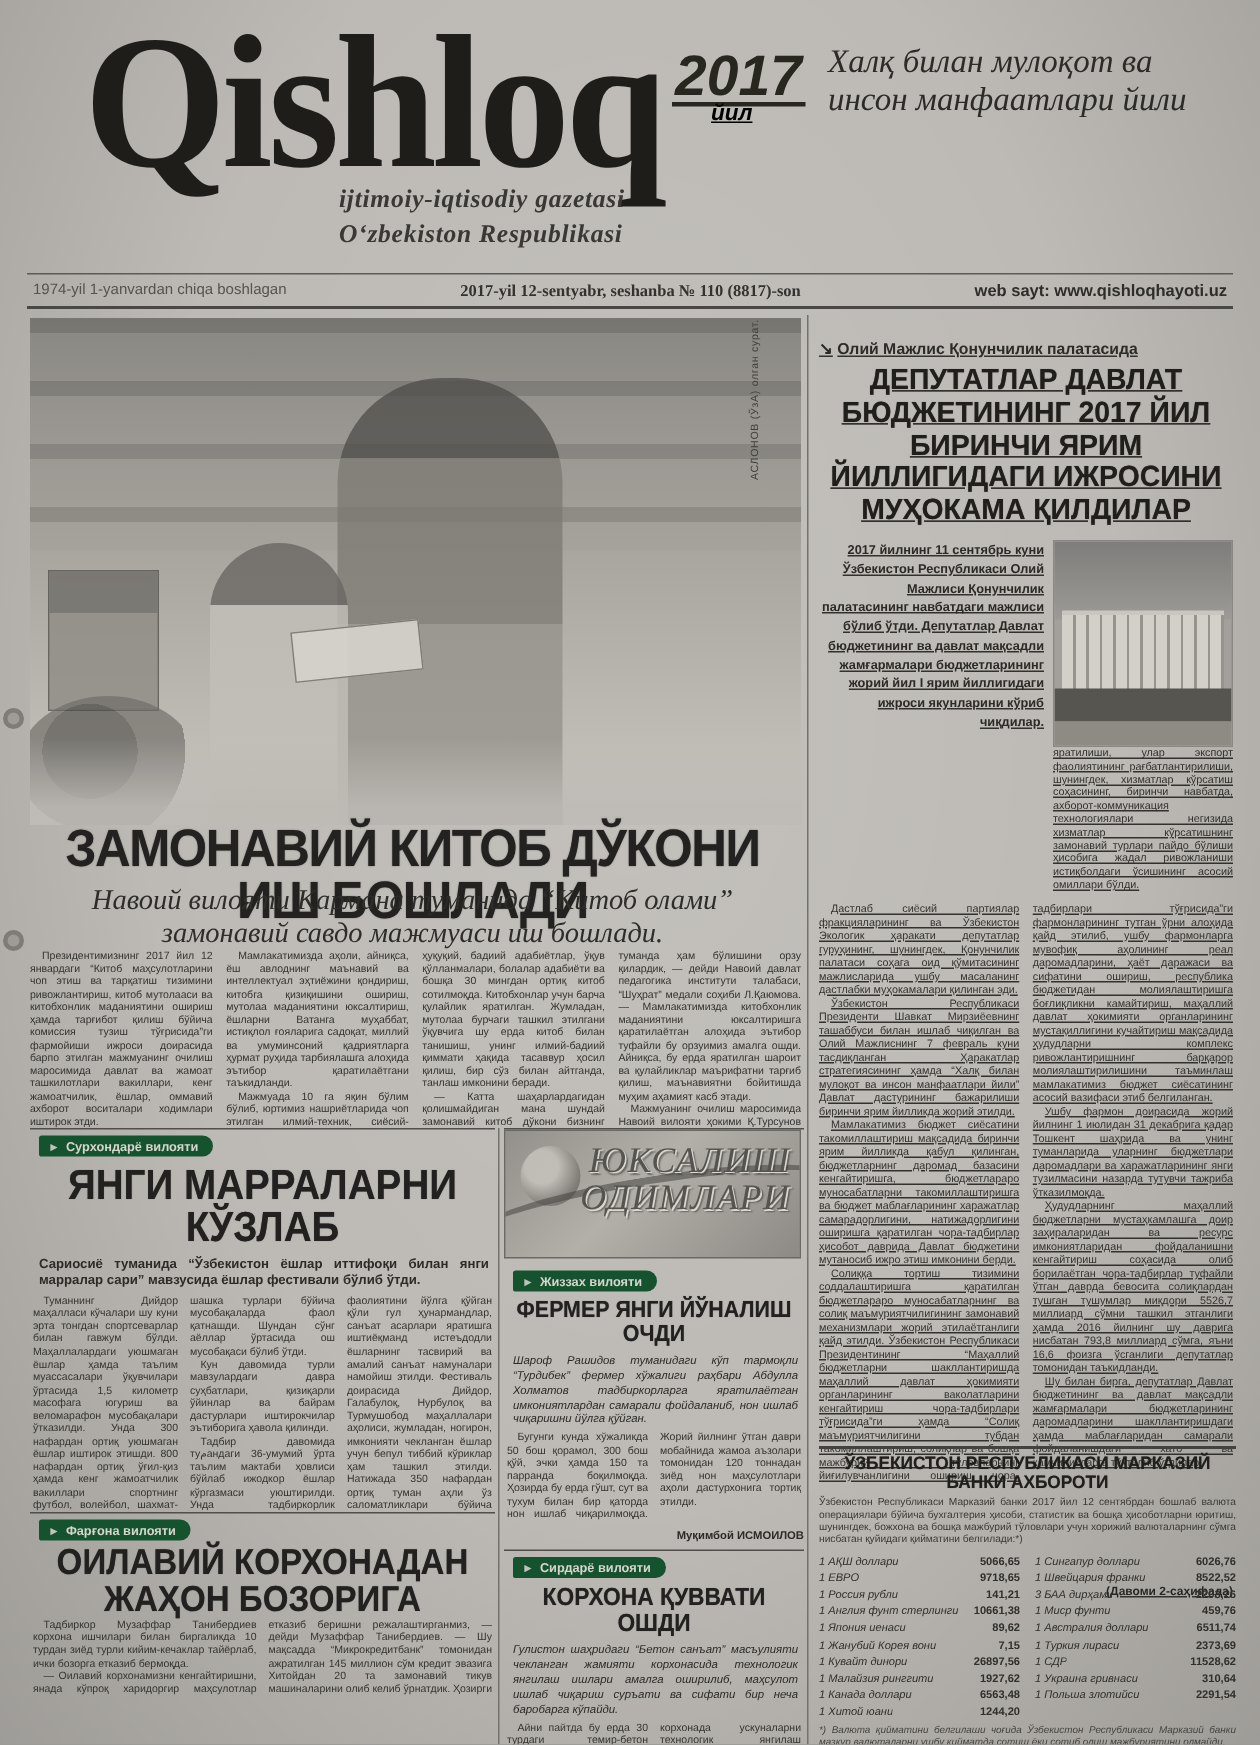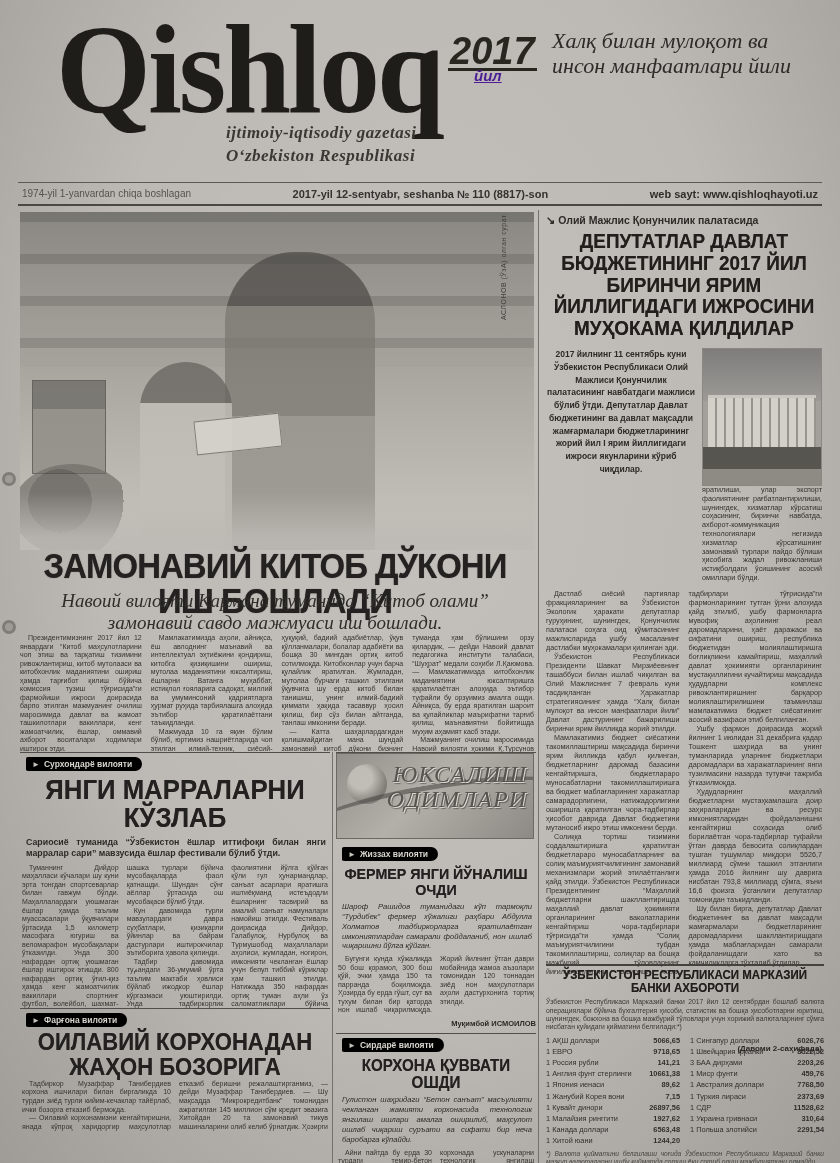--- a/index.html
+++ b/index.html
@@ -18,31 +18,31 @@
     border:3px solid #55534f; background:#8e8b86; opacity:.55; }
   .hole.h1 { top:472px; } .hole.h2 { top:620px; }
 
   
   .m-title1 { position:absolute; left:56px; top:8px; font-family:"Liberation Serif", serif;
     font-weight:bold; font-size:122px; line-height:1; color:#1e1d1a; letter-spacing:-3px; transform:scaleY(1.04); }
   .m-title2 { position:absolute; left:484px; top:52px; font-family:"Liberation Serif", serif;
     font-weight:bold; font-size:112px; line-height:1; color:#22211e; letter-spacing:-3px; }
   .m-year { position:absolute; left:448px; top:34px; text-align:left; }
   .m-year .yr { font-weight:bold; font-size:38px; line-height:.9; color:#27261f; border-bottom:3px solid #27261f; padding:0 2px; font-style:italic;}
-  .m-year .yrl { font-weight:bold; font-style:italic; font-size:15px; color:#4c1d95; margin-top:-4px; margin-left:26px;text-decoration:underline; }
+  .m-year .yrl { font-weight:bold; font-style:italic; font-size:15px; color:#000000; margin-top:-4px; margin-left:26px;text-decoration:underline; }
   .m-slogan { position:absolute; left:552px; top:28px; width:286px; font-family:"Liberation Serif", serif;
     font-style:italic; font-size:22px; line-height:1.15; color:#2c2b28; }
   .m-sub { position:absolute; left:226px; top:122px; font-family:"Liberation Serif", serif;
     font-style:italic; font-weight:bold; font-size:17px; line-height:1.35; color:#3a3834; letter-spacing:.5px; }
 
   .dateline { position:absolute; left:18px; right:18px; top:182px; height:24px;
     border-top:1px solid #5c5a56; border-bottom:2px solid #4a4844;
     display:flex; align-items:center; justify-content:space-between; padding:2px 4px; }
   .dateline .dl-left { font-size:10px; color:#55534e; }
-  .dateline .dl-mid { font-size:11px; font-weight:bold; color:#33322e; }
+  .dateline .dl-mid { font-size:11px; font-weight:bold; color:#33322e;font-family:Liberation Serif, serif; }
   .dateline .dl-right { font-size:11px; font-weight:bold; color:#2e2d29; }
 
   
   .photo { position:absolute; left:20px; top:212px; width:514px; height:338px; overflow:hidden;
     background: linear-gradient(180deg,#87857f 0%, #9a9792 22%, #aaa7a1 48%, #bcb9b3 78%, #c8c5bf 100%); }
   .shelves { position:absolute; left:0; top:0; width:100%; height:46%;
     background: repeating-linear-gradient(180deg, rgba(60,58,54,.35) 0 10px, rgba(150,147,141,.25) 10px 42px); opacity:.6; }
   .bookstack { position:absolute; left:12px; top:168px; width:74px; height:94px;
     background: linear-gradient(180deg,#6f6d68 0 30%, #8f8c86 30% 100%); border:1px solid #55534e; opacity:.8; }
   .fig-woman { position:absolute; left:205px; top:40px; width:150px; height:298px; border-radius:70px 70px 0 0;
@@ -65,46 +65,46 @@
     font-style:italic; font-size:19px; line-height:1.15; color:#2e2d29; font-family:"Liberation Serif", serif; }
   .lead-body { position:absolute; left:20px; top:634px; width:514px; height:122px; overflow:hidden;
     column-count:4; column-gap:9px; font-size:7px; line-height:1.22; text-align:justify; color:#34332f; }
   .lead-body p { text-indent:8px; }
   .byline { font-weight:bold; text-align:right; font-size:7.5px; color:#2b2a26; margin-top:2px; }
 
   .vsep-main { position:absolute; left:538px; top:210px; width:1px; height:953px; background:#74716c; }
   .vsep-mid { position:absolute; left:332px; top:752px; width:1px; height:411px; background:#74716c; }
 
   
-  .parl { position:absolute; left:546px; top:214px; width:276px; }
+  .parl { position:absolute; left:546px; top:226px; width:276px;text-decoration:underline; }
   .kicker { font-size:10.5px; font-weight:bold; color:#2c2b27; margin-bottom:4px; }
   .kicker .ki { font-size:11px; margin-right:3px; }
   .parl-head { text-align:center; font-weight:bold; font-size:19.5px; line-height:1.12;
     color:#211f1c; transform:scaleX(.97); transform-origin:center; margin-bottom:8px;
     text-shadow:0 0 .5px rgba(33,31,28,.7); }
   .parl-row { display:flex; gap:6px; }
-  .parl-lede { width:150px; font-weight:bold; font-size:8.5px; line-height:1.5; text-align:center; color:#2b2a26; }
+  .parl-lede { width:150px; font-weight:bold; font-size:8.5px; line-height:1.5; text-align:right; color:#2b2a26; }
   .gov-photo { position:relative; width:120px; height:138px; overflow:hidden; border:1px solid #8a8782;
     background:linear-gradient(180deg,#8b8987 0 30%, #a3a09c 30% 100%); }
   .gov-sky { position:absolute; top:0; left:0; width:100%; height:38%;
     background:linear-gradient(180deg,#7f7d7b,#9c9a96); }
   .gov-building { position:absolute; top:34%; left:4%; width:92%; height:40%;
     background: repeating-linear-gradient(90deg, #d3d0ca 0 7px, #97948f 7px 9px); border-top:3px solid #c9c6c0; }
   .gov-base { position:absolute; bottom:12%; left:0; width:100%; height:16%; background:#57554f; }
   .gov-ground { position:absolute; bottom:0; left:0; width:100%; height:12%; background:#8e8b85; }
   .parl-under { font-size:7.2px; line-height:1.22; text-align:justify; width:120px; }
   .parl-body { margin-top:6px; height:452px; overflow:hidden;
     column-count:2; column-gap:9px; font-size:7.2px; line-height:1.25; text-align:justify; color:#34332f; }
   .parl-body p { text-indent:8px; }
   .continued { text-align:right; font-weight:bold; font-size:8px; margin-top:3px; color:#282723; }
 
   
   .section { position:absolute; }
   .sec-rule { border-top:1.5px solid #504e4a; }
-  .region-tag { display:inline-block; background:#000000; color:#d8d5cf; font-size:8.5px; font-weight:bold;
+  .region-tag { display:inline-block; background:#14532d; color:#d8d5cf; font-size:8.5px; font-weight:bold;
     padding:2px 10px 2px 6px; border-radius:2px 8px 8px 2px; margin:4px 0 3px 6px; }
   .region-tag .ri { margin-right:4px; font-size:8px; color:#c4c1bb; }
   .sec-head { text-align:center; font-weight:bold; color:#222120; line-height:1;
     transform:scaleX(.92); transform-origin:center; text-shadow:0 0 .6px rgba(34,33,32,.6); }
   .sec-lede { font-weight:bold; font-size:8.8px; line-height:1.3; color:#2c2b27; margin:5px 4px 4px 6px; text-align:justify; }
   .sec-lede.it { font-weight:normal; font-style:italic; }
   .sec-body { overflow:hidden; column-gap:8px; font-size:7px; line-height:1.22; text-align:justify; color:#35342f; margin:0 2px; }
   .sec-body p { text-indent:7px; }
 
   .surxon { left:20px; top:752px; width:310px; }
@@ -135,21 +135,21 @@
   .mid-rule { border-top:1.5px solid #504e4a; margin:5px 0 0; }
 
   
   .bank { position:absolute; left:546px; top:964px; width:278px; border-top:2px solid #44423e; padding-top:3px; }
   .bank-title { text-align:center; font-weight:bold; font-size:12px; color:#211f1c; transform:scaleX(.96);
     line-height:1.1; margin-bottom:3px; text-shadow:0 0 .5px rgba(33,31,28,.6); }
   .bank-intro { font-size:6.8px; line-height:1.2; text-align:justify; color:#3a3934; margin-bottom:4px; }
   .bank-cols { display:flex; gap:10px; }
   .rates-col { flex:1; }
   .rate-row { display:flex; justify-content:space-between; font-size:7.4px; line-height:1.5; color:#302f2b; }
-  .rate-name { white-space:nowrap; overflow:hidden; }
+  .rate-name { white-space:nowrap; overflow:hidden;font-style:italic; }
   .rate-value { font-weight:bold; white-space:nowrap; }
   .bank-note { font-size:6.6px; font-style:italic; line-height:1.2; color:#45443f; margin-top:4px; text-align:justify; }
 </style>
 </head>
 <body>
 
 <div class="page">
   <div class="vignette"></div>
   <div class="hole h1"></div>
   <div class="hole h2"></div>
@@ -356,21 +356,21 @@
           <div class="rate-row">
           <span class="rate-name">3 БАА дирҳами</span>
           <span class="rate-value">2203,26</span>
         </div>
           <div class="rate-row">
           <span class="rate-name">1 Миср фунти</span>
           <span class="rate-value">459,76</span>
         </div>
           <div class="rate-row">
           <span class="rate-name">1 Австралия доллари</span>
-          <span class="rate-value">7768,50</span>
+          <span class="rate-value">6511,74</span>
         </div>
           <div class="rate-row">
           <span class="rate-name">1 Туркия лираси</span>
           <span class="rate-value">2373,69</span>
         </div>
           <div class="rate-row">
           <span class="rate-name">1 СДР</span>
           <span class="rate-value">11528,62</span>
         </div>
           <div class="rate-row">

